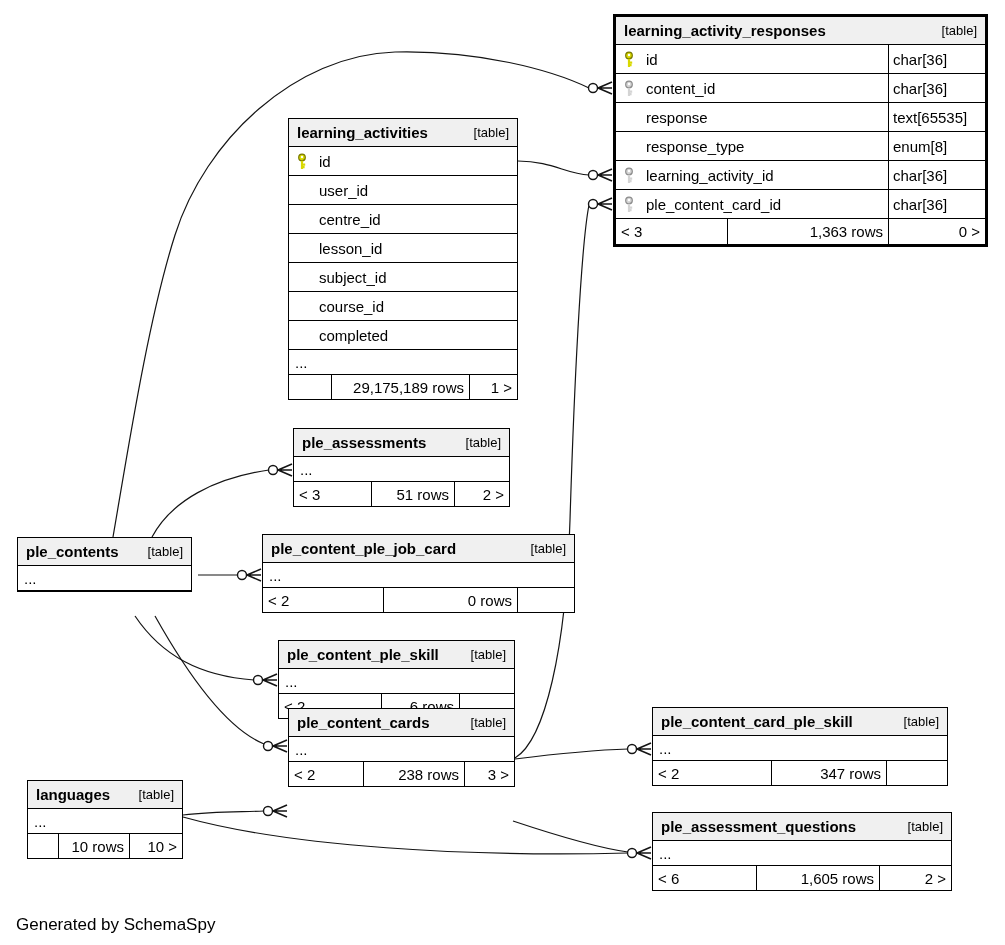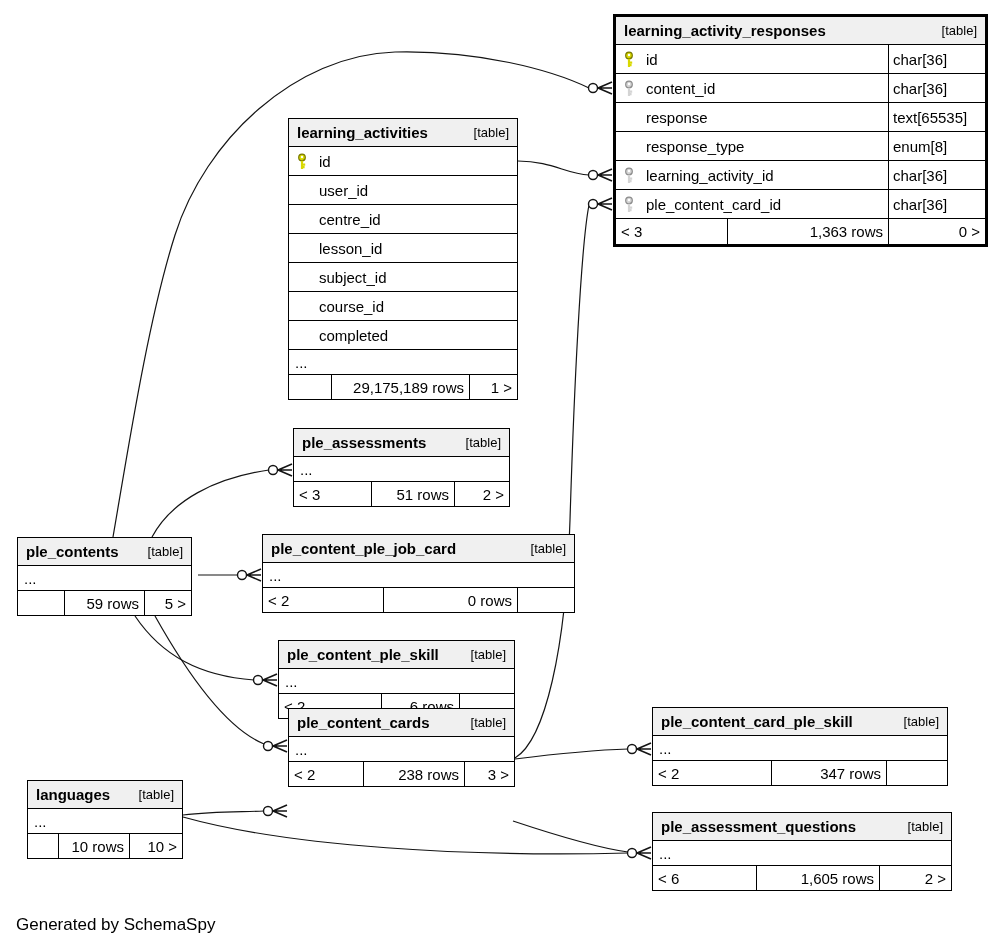--- a/index.html
+++ b/index.html
@@ -221,25 +221,20 @@
       <span class="f-right" style="width:55px">2 &gt;</span>
     </div>
   </div>
 
   <div class="tbl" style="left:17px;top:537px;width:175px">
     <div class="hdr">
       <span class="tname">ple_contents</span>
       <span class="badge">[table]</span>
     </div>
     <div class="ell">...</div>
-    <div class="ftr">
-      <span class="f-left" style="width:46px"></span>
-      <span class="f-mid">59 rows</span>
-      <span class="f-right" style="width:47px">5 &gt;</span>
-    </div>
   </div>
 
   <div class="tbl" style="left:262px;top:534px;width:313px">
     <div class="hdr">
       <span class="tname">ple_content_ple_job_card</span>
       <span class="badge">[table]</span>
     </div>
     <div class="ell">...</div>
     <div class="ftr">
       <span class="f-left" style="width:120px">&lt; 2</span>

